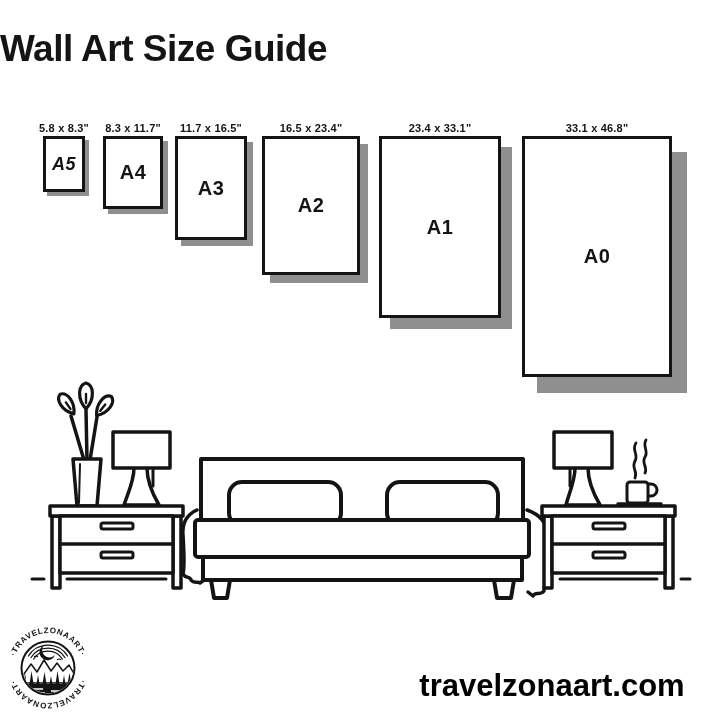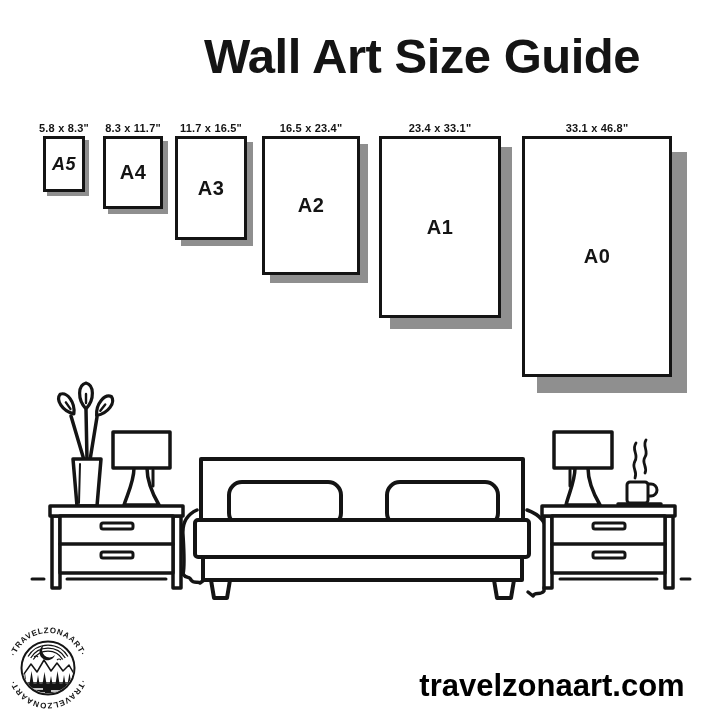--- a/index.html
+++ b/index.html
@@ -2,22 +2,22 @@
 <html><head>
 <meta charset="utf-8">
 <style>
   html,body{margin:0;padding:0;background:#fff;}
   #canvas{
     position:relative;width:720px;height:720px;background:#ffffff;overflow:hidden;
     font-family:"Liberation Sans",sans-serif;color:#111;
   }
   
   .page-title{
-    position:absolute;top:28px;left:0;width:640px;text-align:right;
-    font-size:49px;font-weight:bold;letter-spacing:-0.5px;color:#141414;margin:0;
+    position:absolute;top:28px;left:0;width:640px;text-align:left;
+    font-size:37px;font-weight:bold;letter-spacing:-0.5px;color:#141414;margin:0;
   }
   
   .frame{
     position:absolute;box-sizing:border-box;background:#fff;border:3px solid #141414;
     display:flex;align-items:center;justify-content:center;
   }
   .frame .size-name{font-weight:bold;font-size:20px;color:#141414;letter-spacing:0.5px;}
   .frame .dim{
     position:absolute;bottom:calc(100% + 5px);left:50%;transform:translateX(-50%);
     white-space:nowrap;font-size:11px;font-weight:bold;color:#141414;letter-spacing:0.2px;

